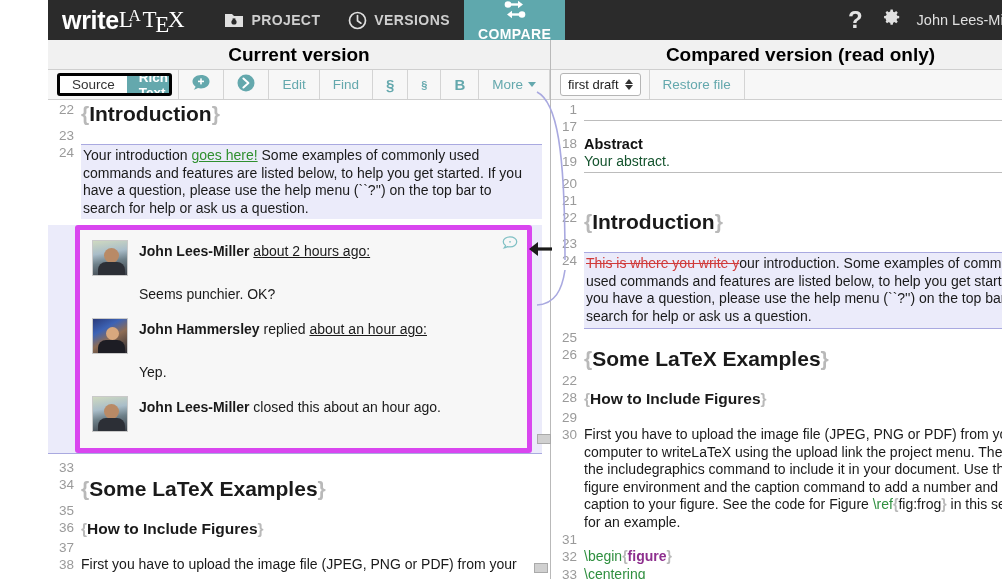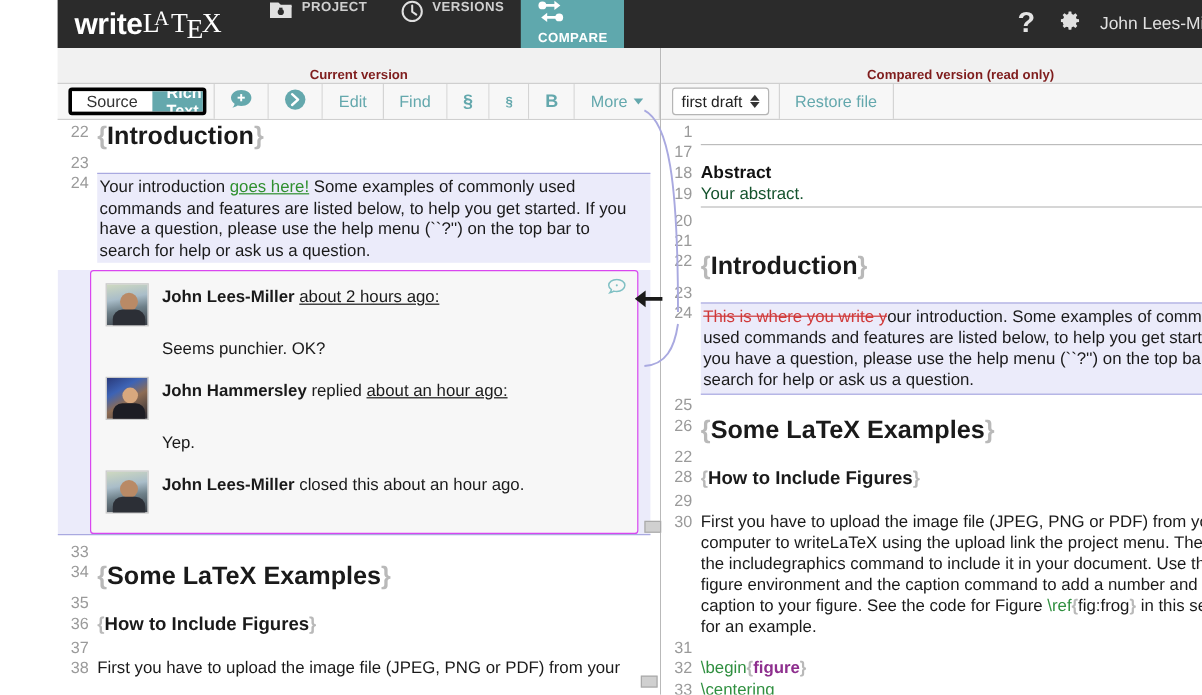--- a/index.html
+++ b/index.html
@@ -21,22 +21,22 @@
     color:#fff; letter-spacing:-0.3px;
   }
   .brand .write { font-size:25px; font-weight:bold; font-family:"Liberation Sans", sans-serif; }
   .brand .latex { font-size:23px; font-family:"Liberation Serif", serif; }
   .brand .latex .a { font-size:17px; position:relative; top:-6px; left:-4px; }
   .brand .latex .e { font-size:23px; position:relative; top:5px; left:-3px; }
   .brand .latex .t2 { position:relative; left:-2px; }
   .brand .latex .x { position:relative; left:-4px; }
 
   .navitem {
-    display:flex; align-items:flex-start; gap:7px;
-    padding:0 14px; color:#cfcfcf; font-size:11px; font-weight:bold;
+    display:flex; align-items:center; gap:7px;
+    padding:0 14px; color:#cfcfcf; font-size:14px; font-weight:bold;
     letter-spacing:0.4px; cursor:pointer; user-select:none;
   }
   .navitem.active { background:#5fa8ad; color:#ffffff;flex-direction:column; }
   .navicon { display:flex; align-items:center; }
 
   .topright {
     margin-left:auto; display:flex; align-items:center; gap:16px;
     padding-right:14px; color:#d8d8d8;
   }
   .qmark { font-size:24px; font-weight:bold; color:#e4e4e4; cursor:pointer; line-height:1; }
@@ -48,22 +48,22 @@
   }
 
   
   .panels { position:absolute; left:0; top:40px; width:1002px; height:539px; display:flex; }
   .panel { position:relative; height:539px; background:#fff; }
   .panel.left  { width:503px; border-right:1px solid #b9b9b9; }
   .panel.right { width:499px; }
 
   .panel-title {
     position:relative; height:30px; background:#f1f1f1;
-    display:flex; align-items:flex-end; justify-content:center;
-    font-size:11px; font-weight:bold; color:#7f1d1d;
+    display:flex; align-items:center; justify-content:center;
+    font-size:19px; font-weight:bold; color:#000000;
     border-bottom:1px solid #cfcfcf;
   }
   .collapse-tri {
     position:absolute; right:8px; top:9px;
     width:0;height:0; border-top:7px solid transparent; border-bottom:7px solid transparent;
     border-right:11px solid #5fa8ad; cursor:pointer;
   }
 
   
   .toolbar {
@@ -121,21 +121,21 @@
 
   .hl-block {
     background:#ebebfa; border-top:1px solid #a9a9e0; border-bottom:1px solid #a9a9e0;
   }
   .hl-open { background:#ebebfa; border-top:1px solid #a9a9e0; }
   .hl-close{ background:#ebebfa; border-bottom:1px solid #a9a9e0; }
 
   
   .thread {
     margin:6px 10px 0 27px; background:#f7f7f7;
-    border:1px solid #d946ef; border-radius:3px; padding:10px 12px 12px 12px;
+    border:5px solid #d946ef; border-radius:3px; padding:10px 12px 12px 12px;
     position:relative;
   }
   .thread-icon { position:absolute; right:9px; top:6px; cursor:pointer; }
   .cm { display:flex; gap:11px; margin-bottom:4px; }
   .avatar {
     width:36px;height:36px; min-width:36px; border:1px solid #c9c9c9; background:#9bb6c9;
     position:relative; overflow:hidden;
   }
   .av1 { background:linear-gradient(170deg,#cfd9c0 0%,#a9bdc9 35%,#6d7f88 60%,#3b4048 100%); }
   .av2 { background:linear-gradient(150deg,#2a3a7a 0%,#3d63b5 30%,#8d6c54 55%,#2b2b33 100%); }

